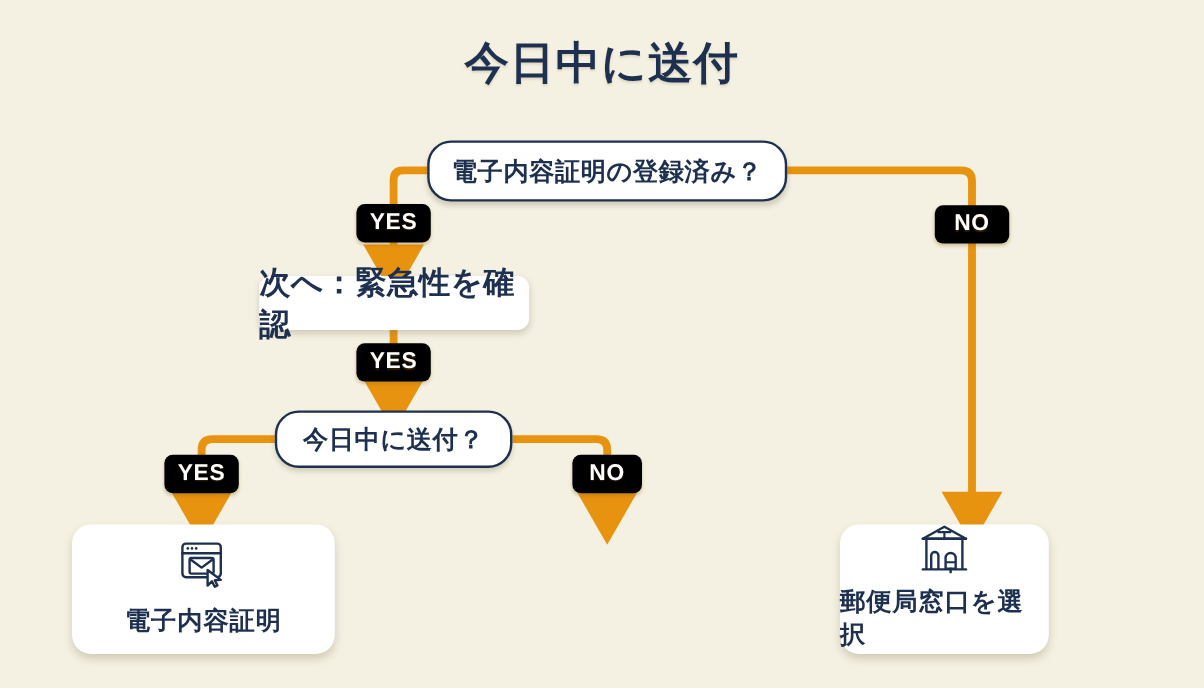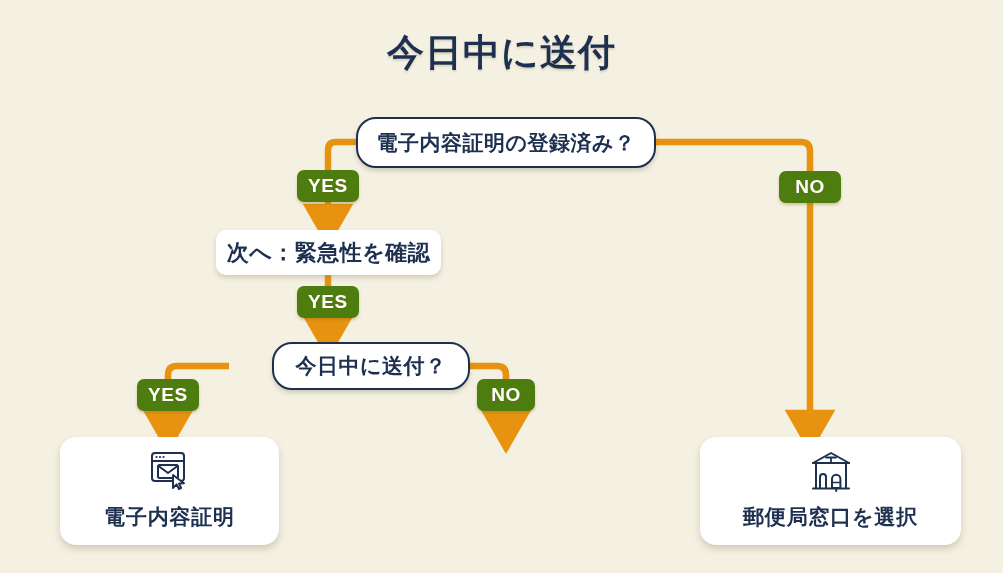--- a/index.html
+++ b/index.html
@@ -37,33 +37,33 @@
     border:2.6px solid #1E3050;
     border-radius:20px;
     box-shadow:0 3px 4px rgba(120,110,85,.28);
     font-size:21px;
     letter-spacing:.5px;
   }
   .plain {
     border:none;
     border-radius:10px;
     box-shadow:0 3px 5px rgba(130,120,95,.30);
-    font-size:22px;
+    font-size:26px;
     letter-spacing:.5px;
   }
 
   #node-q1 { left:356px; top:117px; width:300px; height:51px; }
   #node-step { left:216px; top:230px; width:225px; height:45px; }
-  #node-q2 { left:229px; top:342px; width:198px; height:48px;margin-left:43px; }
+  #node-q2 { left:229px; top:342px; width:198px; height:48px; }
 
   
   .badge {
     position:absolute;
     display:flex; align-items:center; justify-content:center;
-    background:#4d7c0f;
+    background:#000000;
     color:#FFFFFF;
     font-weight:bold;
     font-size:19px;
     letter-spacing:.6px;
     border-radius:7px;
     box-shadow:0 2px 3px rgba(150,110,30,.35);
     text-shadow:0 1px 1px rgba(140,90,10,.35);
   }
   #badge-y1 { left:297px; top:170px; width:62px; height:32px; }
   #badge-y2 { left:297px; top:286px; width:62px; height:32px; }
@@ -77,21 +77,21 @@
     background:#FFFFFF;
     border-radius:16px;
     box-shadow:0 4px 7px rgba(125,115,90,.30);
     display:flex; flex-direction:column;
     align-items:center; justify-content:center;
     box-sizing:border-box;
     padding-bottom:4px;
   }
   #card-1 { left:60px;  top:437px; width:219px; height:108px; }
   #card-2 { left:399px; top:437px; width:216px; height:108px; }
-  #card-3 { left:700px; top:437px; width:261px; height:108px; }
+  #card-3 { left:700px; top:437px; width:174px; height:108px; }
 
   .card .icon { height:46px; display:flex; align-items:center; justify-content:center; }
   .card .label {
     margin-top:9px;
     font-size:21px; font-weight:bold;
     color:#1E3050; letter-spacing:.8px;
   }
 </style>
 </head>
 <body>

